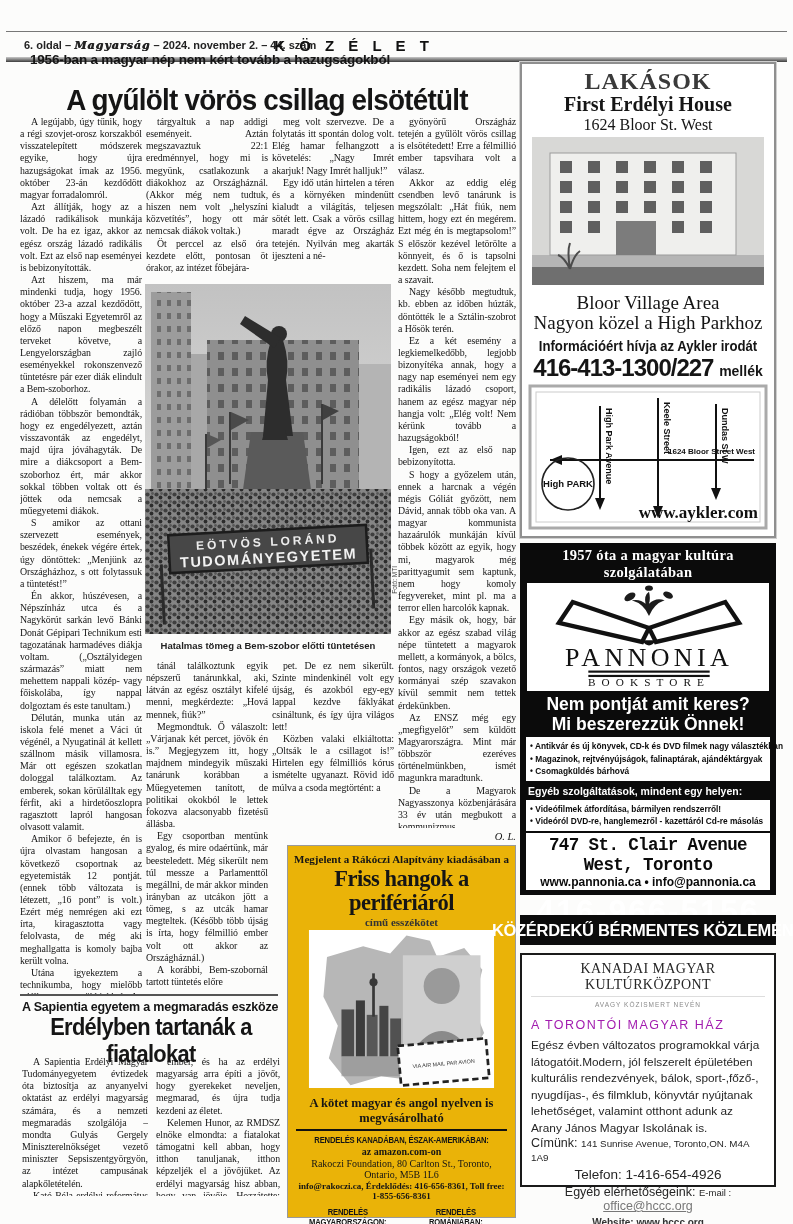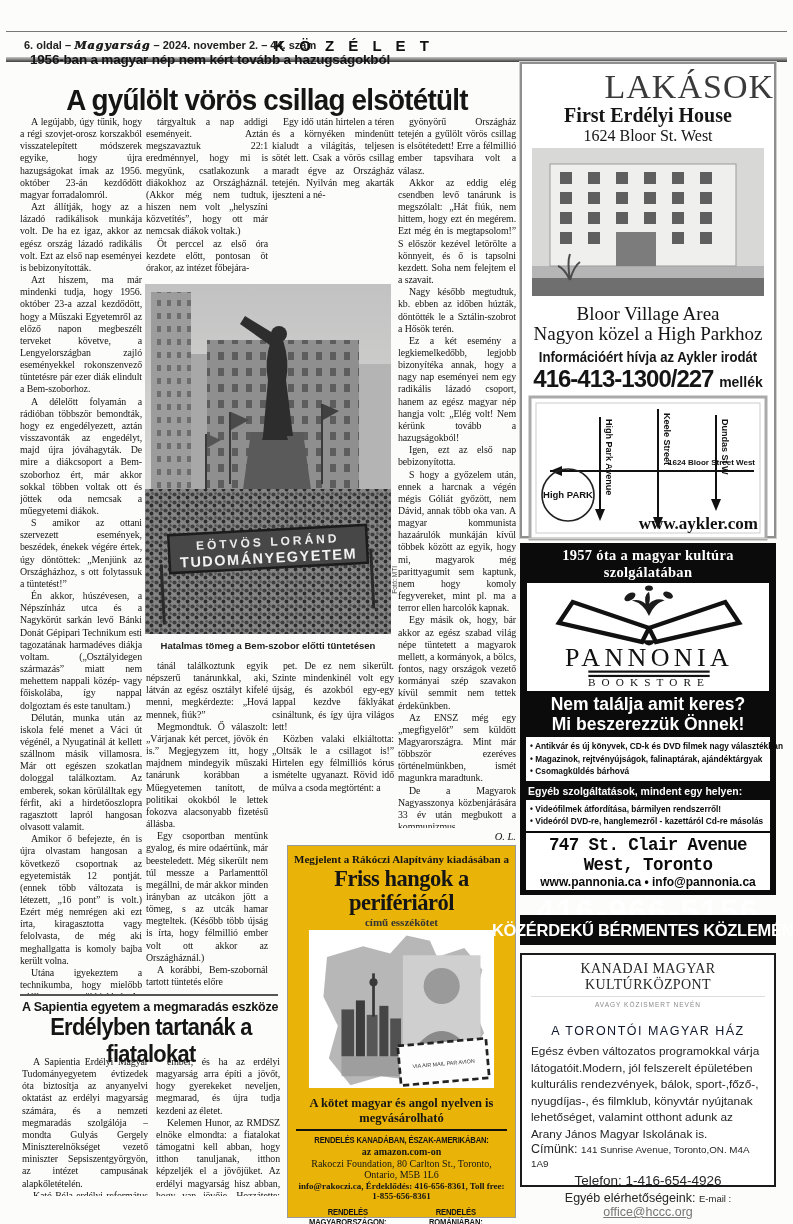--- a/index.html
+++ b/index.html
@@ -41,21 +41,21 @@
   .friss .ft{font-weight:bold;font-size:22.5px;letter-spacing:-0.5px;line-height:1.05;margin-top:2px;}
   .friss .fs{font-size:11px;font-weight:bold;color:#333;margin-top:2px;}
   .friss .fnote{font-weight:bold;font-size:12.5px;border-bottom:2.5px solid #111;padding-bottom:3px;margin:4px 2px 4px;}
   .fh{font-family:"Liberation Sans",sans-serif;font-weight:bold;font-size:8.5px;letter-spacing:-0.2px;margin-top:3px;transform:scaleX(0.9);transform-origin:center;}
   .fline{font-size:10px;margin-top:1px;}
   .fbold{font-weight:bold;}
   .fcols{display:flex;margin-top:3px;text-align:center;}
   .fcols>div{flex:1;padding:0 2px;}
   
   .aykler{left:520px;top:62px;width:256px;height:476px;box-sizing:border-box;border:2px solid #8f8f8f;outline:1px solid #cfcfcf;background:#fff;text-align:center;padding-top:4px;}
-  .ay-t1{font-weight:normal;font-size:34px;letter-spacing:1px;color:#3a3a3a;text-align:right;}
+  .ay-t1{font-weight:bold;font-size:24px;letter-spacing:1px;color:#3a3a3a;}
   .ay-t2{font-weight:bold;font-size:20px;margin-top:-2px;}
   .ay-t3{font-size:16px;}
   .ay-area{font-size:19px;line-height:24px;margin-top:2px;}
   .ay-info{font-family:"Liberation Sans",sans-serif;font-weight:bold;font-size:14px;margin-top:3px;transform:scaleX(0.94);transform-origin:center;}
   .ay-phone{font-family:"Liberation Sans",sans-serif;font-weight:bold;font-size:24px;letter-spacing:-1px;}
   .ay-phone small{font-size:14px;letter-spacing:0;}
   .pann{left:520px;top:543px;width:256px;height:352px;background:#0b0b0b;box-sizing:border-box;padding:3px 5px;color:#fff;}
   .pn-tag{text-align:center;font-weight:bold;font-size:14.5px;letter-spacing:0.3px;padding:1px 0 2px;}
   .pn-logo{background:#fff;margin:0 2px;}
   .pn-q{text-align:center;font-family:"Liberation Sans",sans-serif;font-weight:bold;font-size:17.5px;line-height:20px;margin:3px 0;}
@@ -64,21 +64,21 @@
   .pn-box .b::before{content:"• ";}
   .pn-other{font-family:"Liberation Sans",sans-serif;font-weight:bold;font-size:10.5px;padding:2px 3px 1px;}
   .pn-addr{background:#fff;color:#0b0b0b;margin:2px 1px;padding:2px 0 1px;text-align:center;}
   .pn-a1{font-family:Liberation Mono, monospace;font-weight:bold;font-size:17.5px;letter-spacing:-0.6px;}
   .pn-a2{font-family:"Liberation Sans",sans-serif;font-weight:bold;font-size:12px;}
   .pn-phone{text-align:center;font-family:"Liberation Sans",sans-serif;font-weight:bold;font-size:32px;letter-spacing:2px;padding-top:1px;}
   .kozl{left:520px;top:915px;width:256px;height:30px;background:#0b0b0b;color:#fff;display:flex;align-items:center;justify-content:center;font-family:"Liberation Sans",sans-serif;font-weight:bold;font-size:16.5px;letter-spacing:-0.3px;white-space:nowrap;}
   .kult{left:520px;top:953px;width:256px;height:234px;box-sizing:border-box;border:2px solid #1a1a1a;background:#fff;padding:6px 9px;font-family:"Liberation Sans",sans-serif;color:#262626;}
   .ku-title{text-align:center;font-family:"Liberation Serif",serif;font-size:14px;letter-spacing:0.4px;border-bottom:1px solid #ddd;padding-bottom:3px;}
   .ku-aka{text-align:center;font-size:6.5px;color:#8a8a8a;letter-spacing:1px;margin-top:4px;}
-  .ku-name{text-align:center;font-size:12.5px;letter-spacing:1.5px;color:#0f172a;margin-top:16px;}
+  .ku-name{font-size:12.5px;letter-spacing:1.5px;color:#a21caf;margin-top:10px;}
   .ku-body{font-size:11.8px;line-height:16.5px;margin-top:5px;}
   .ku-line{font-size:12.5px;}
   .ku-line small{font-size:9.8px;}
   .ku-tel{text-align:center;font-size:13.5px;margin-top:3px;}
   .ku-egyeb{text-align:center;font-size:12.5px;margin-top:3px;}
   .ku-egyeb small{font-size:9.5px;}
   .ku-egyeb a{color:#777;text-decoration:underline;}
   .ku-web{text-align:center;font-size:10px;margin-top:4px;font-weight:bold;color:#333;}
 </style>
 </head>
@@ -113,20 +113,21 @@
   <p>tárgyaltuk a nap addigi eseményeit. Aztán megszavaztuk 22:1 eredménnyel, hogy mi is megyünk, csatlakozunk a diákokhoz az Országháznál. (Akkor még nem tudtuk, hiszen nem volt „helyszíni közvetítés”, hogy ott már nemcsak diákok voltak.)</p>
   <p>Öt perccel az első óra kezdete előtt, pontosan öt órakor, az intézet főbejára-</p>
 </div>
 <div class="abs col c2b">
   <p>tánál találkoztunk egyik népszerű tanárunkkal, aki, látván az egész osztályt kifelé menni, megkérdezte: „Hová mennek, fiúk?”</p>
   <p>Megmondtuk. Ő válaszolt: „Várjanak két percet, jövök én is.” Megjegyzem itt, hogy majdnem mindegyik műszaki tanárunk korábban a Műegyetemen tanított, de politikai okokból le lettek fokozva alacsonyabb fizetésű állásba.</p>
   <p>Egy csoportban mentünk gyalog, és mire odaértünk, már beesteledett. Még sikerült nem túl messze a Parlamenttől megállni, de már akkor minden irányban az utcákon jött a tömeg, s az utcák hamar megteltek. (Később több újság is írta, hogy félmillió ember volt ott akkor az Országháznál.)</p>
   <p>A korábbi, Bem-szobornál tartott tüntetés előre</p>
 </div>
 <div class="abs col c3a">
+  <p>meg volt szervezve. De a folytatás itt spontán dolog volt. Elég hamar felhangzott a követelés: „Nagy Imrét akarjuk! Nagy Imrét halljuk!”</p>
   <p>Egy idő után hirtelen a téren és a környéken mindenütt kialudt a világítás, teljesen sötét lett. Csak a vörös csillag maradt égve az Országház tetején. Nyilván meg akarták ijeszteni a né-</p>
 </div>
 <div class="abs col c3b">
   <p>pet. De ez nem sikerült. Szinte mindenkinél volt egy újság, és azokból egy-egy lappal kezdve fáklyákat csináltunk, és így újra világos lett!</p>
   <p>Közben valaki elkiáltotta: „Oltsák le a csillagot is!” Hirtelen egy félmilliós kórus ismételte ugyanazt. Rövid idő múlva a csoda megtörtént: a</p>
 </div>
 <div class="abs col c4">
   <p>gyönyörű Országház tetején a gyűlölt vörös csillag is elsötétedett! Erre a félmillió ember tapsvihara volt a válasz.</p>
   <p>Akkor az eddig elég csendben levő tanárunk is megszólalt: „Hát fiúk, nem hittem, hogy ezt én megérem. Ezt még én is megtapsolom!” S először kezével letörölte a könnyeit, és ő is tapsolni kezdett. Soha nem felejtem el a szavait.</p>
   <p>Nagy később megtudtuk, kb. ebben az időben húzták, döntötték le a Sztálin-szobrot a Hősök terén.</p>
@@ -329,21 +330,21 @@
         <ellipse cx="144" cy="14" rx="6" ry="3.6" transform="rotate(25 144 14)"></ellipse>
         <ellipse cx="122" cy="6" rx="4.5" ry="3"></ellipse>
       </g>
       <text x="122" y="96" text-anchor="middle" font-family="Liberation Serif, serif" font-size="30" letter-spacing="5" fill="#111">PANNONIA</text>
       <rect x="52" y="101" width="140" height="2.5" fill="#111"></rect>
       <rect x="52" y="106" width="140" height="2.5" fill="#111"></rect>
       <text x="122" y="119" text-anchor="middle" font-family="Liberation Serif, serif" font-size="13" letter-spacing="7" fill="#111">BOOKSTORE</text>
     </svg>
   </div>
   <div class="pn-q">
-    <div>Nem találja amit keres?</div>
+    <div>Nem pontját amit keres?</div>
     <div>Mi beszerezzük Önnek!</div>
   </div>
   <div class="pn-box">
     <div class="b">Antikvár és új könyvek, CD-k és DVD filmek nagy választékban</div>
     <div class="b">Magazinok, rejtvényújságok, falinaptárak, ajándéktárgyak</div>
     <div class="b">Csomagküldés bárhová</div>
   </div>
   <div class="pn-other">Egyéb szolgáltatások, mindent egy helyen:</div>
   <div class="pn-box">
     <div class="b">Videófilmek átfordítása, bármilyen rendszerről!</div>

